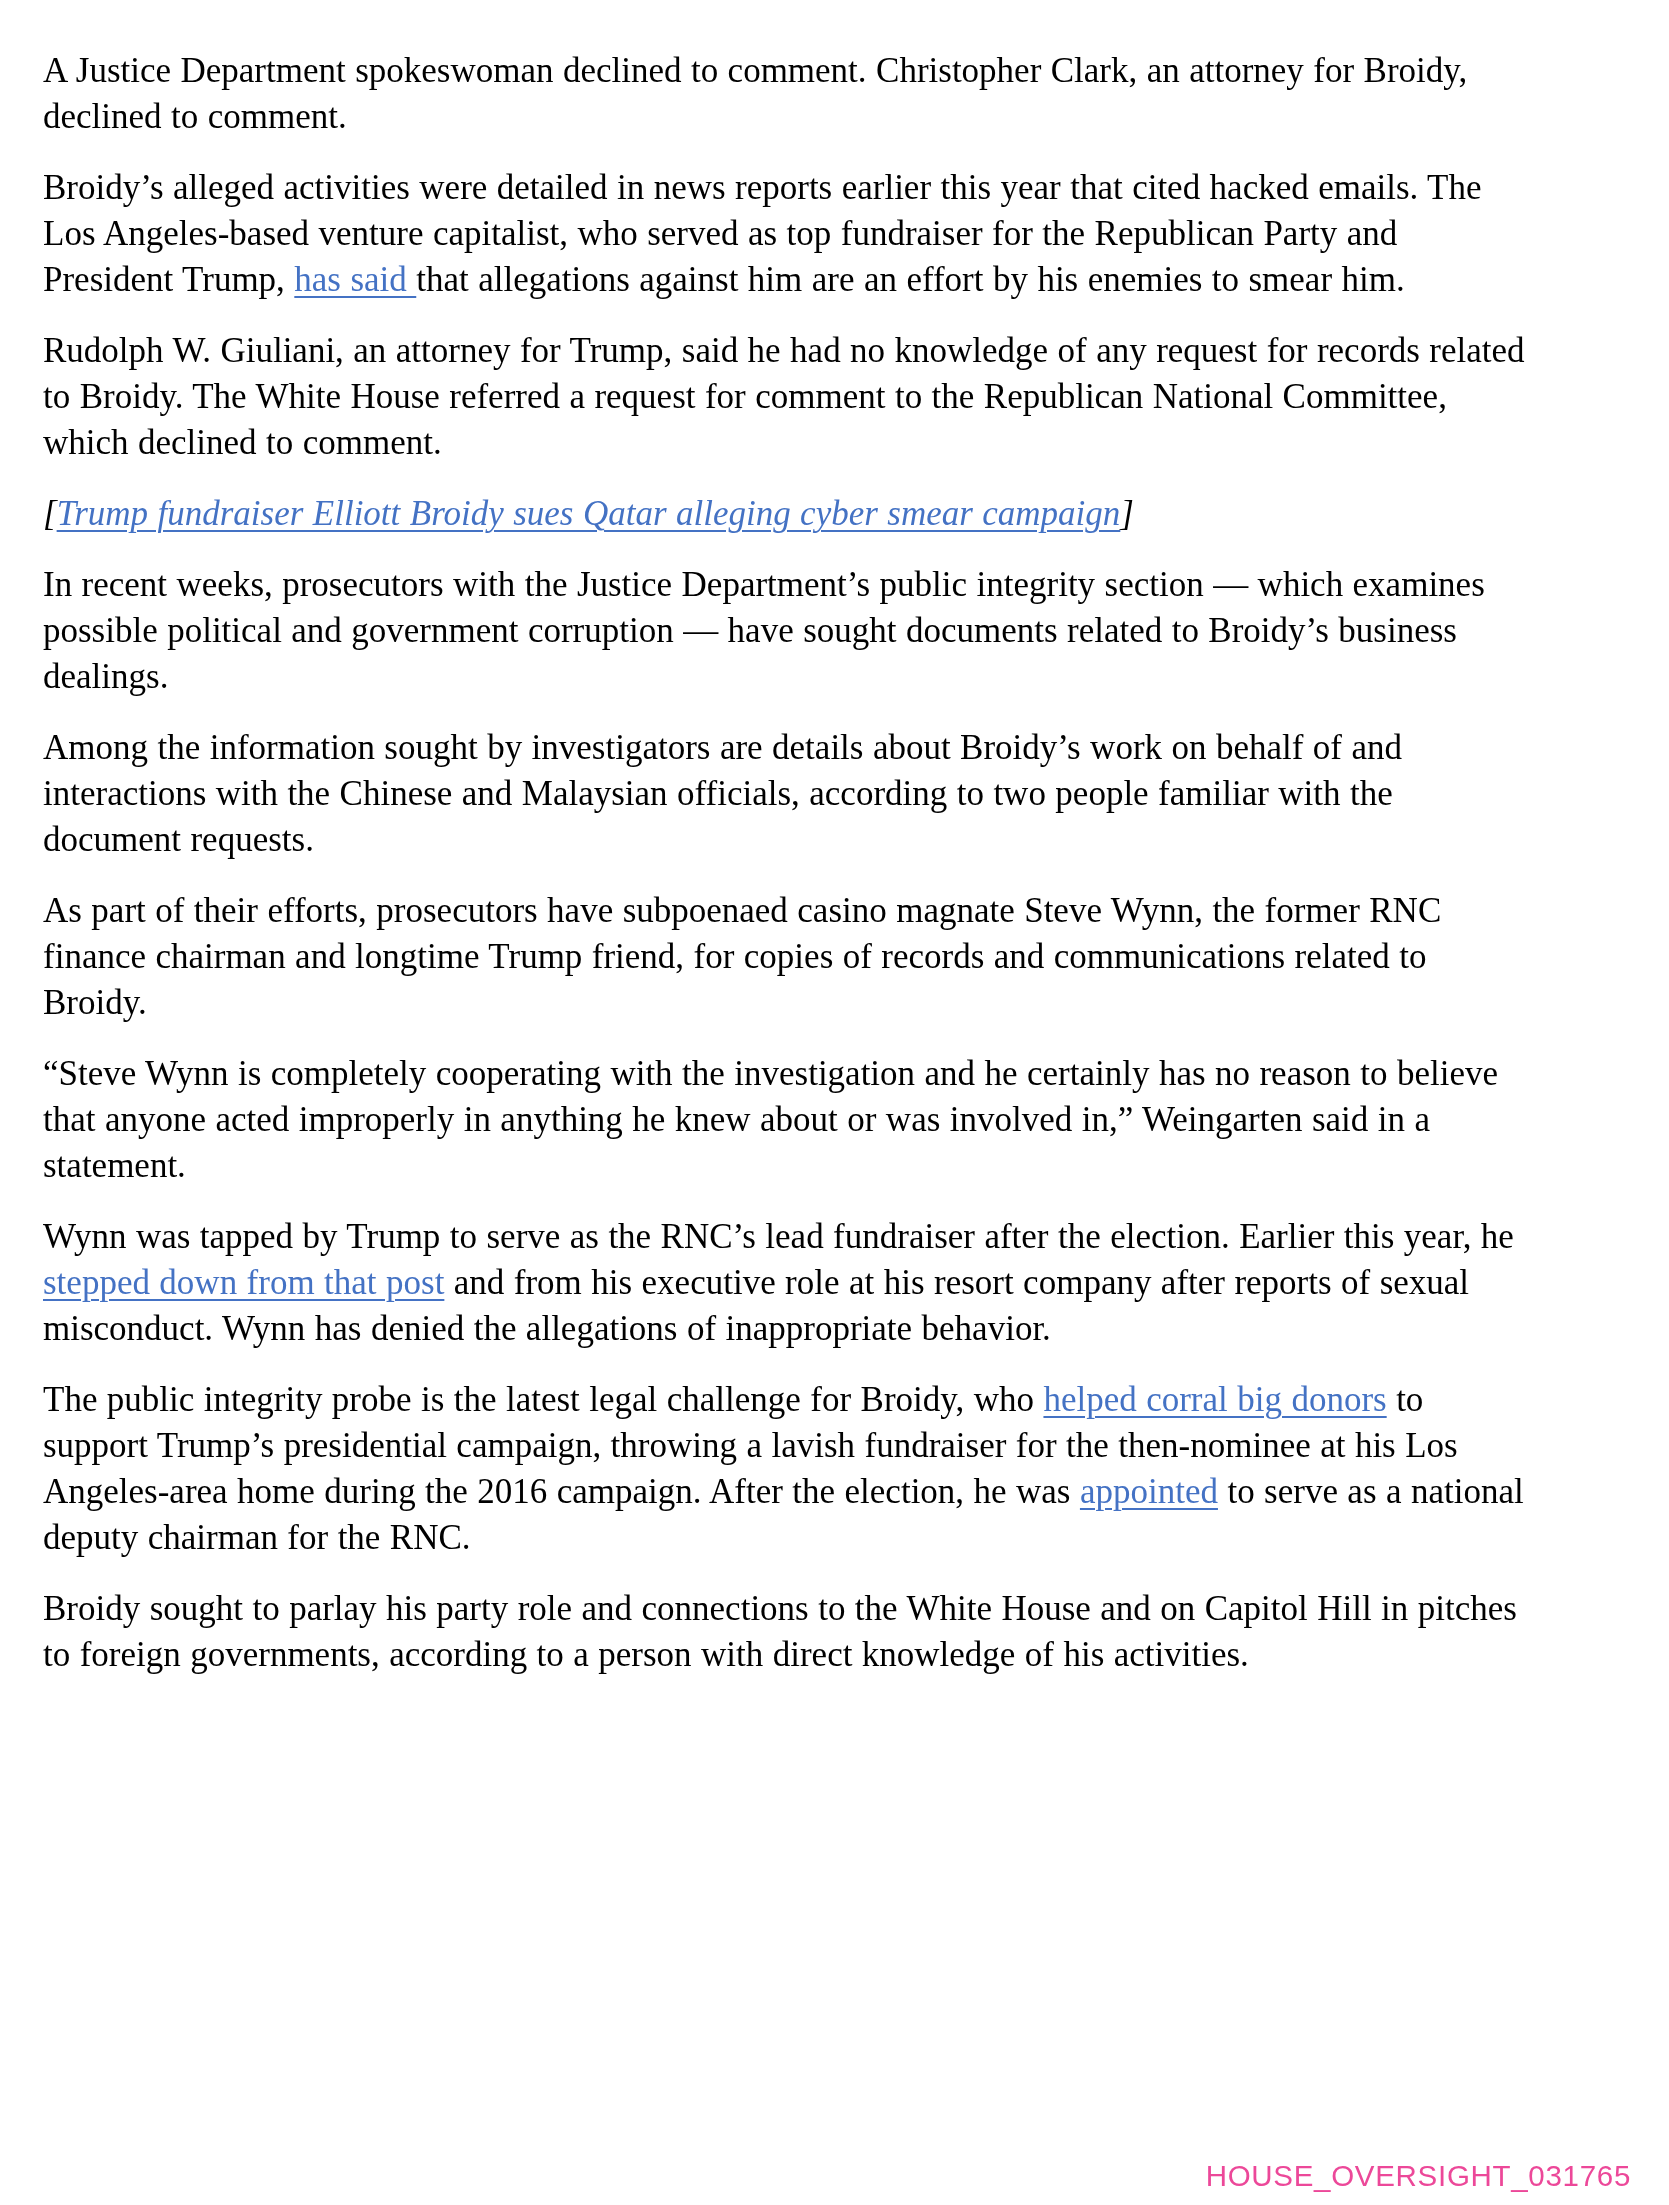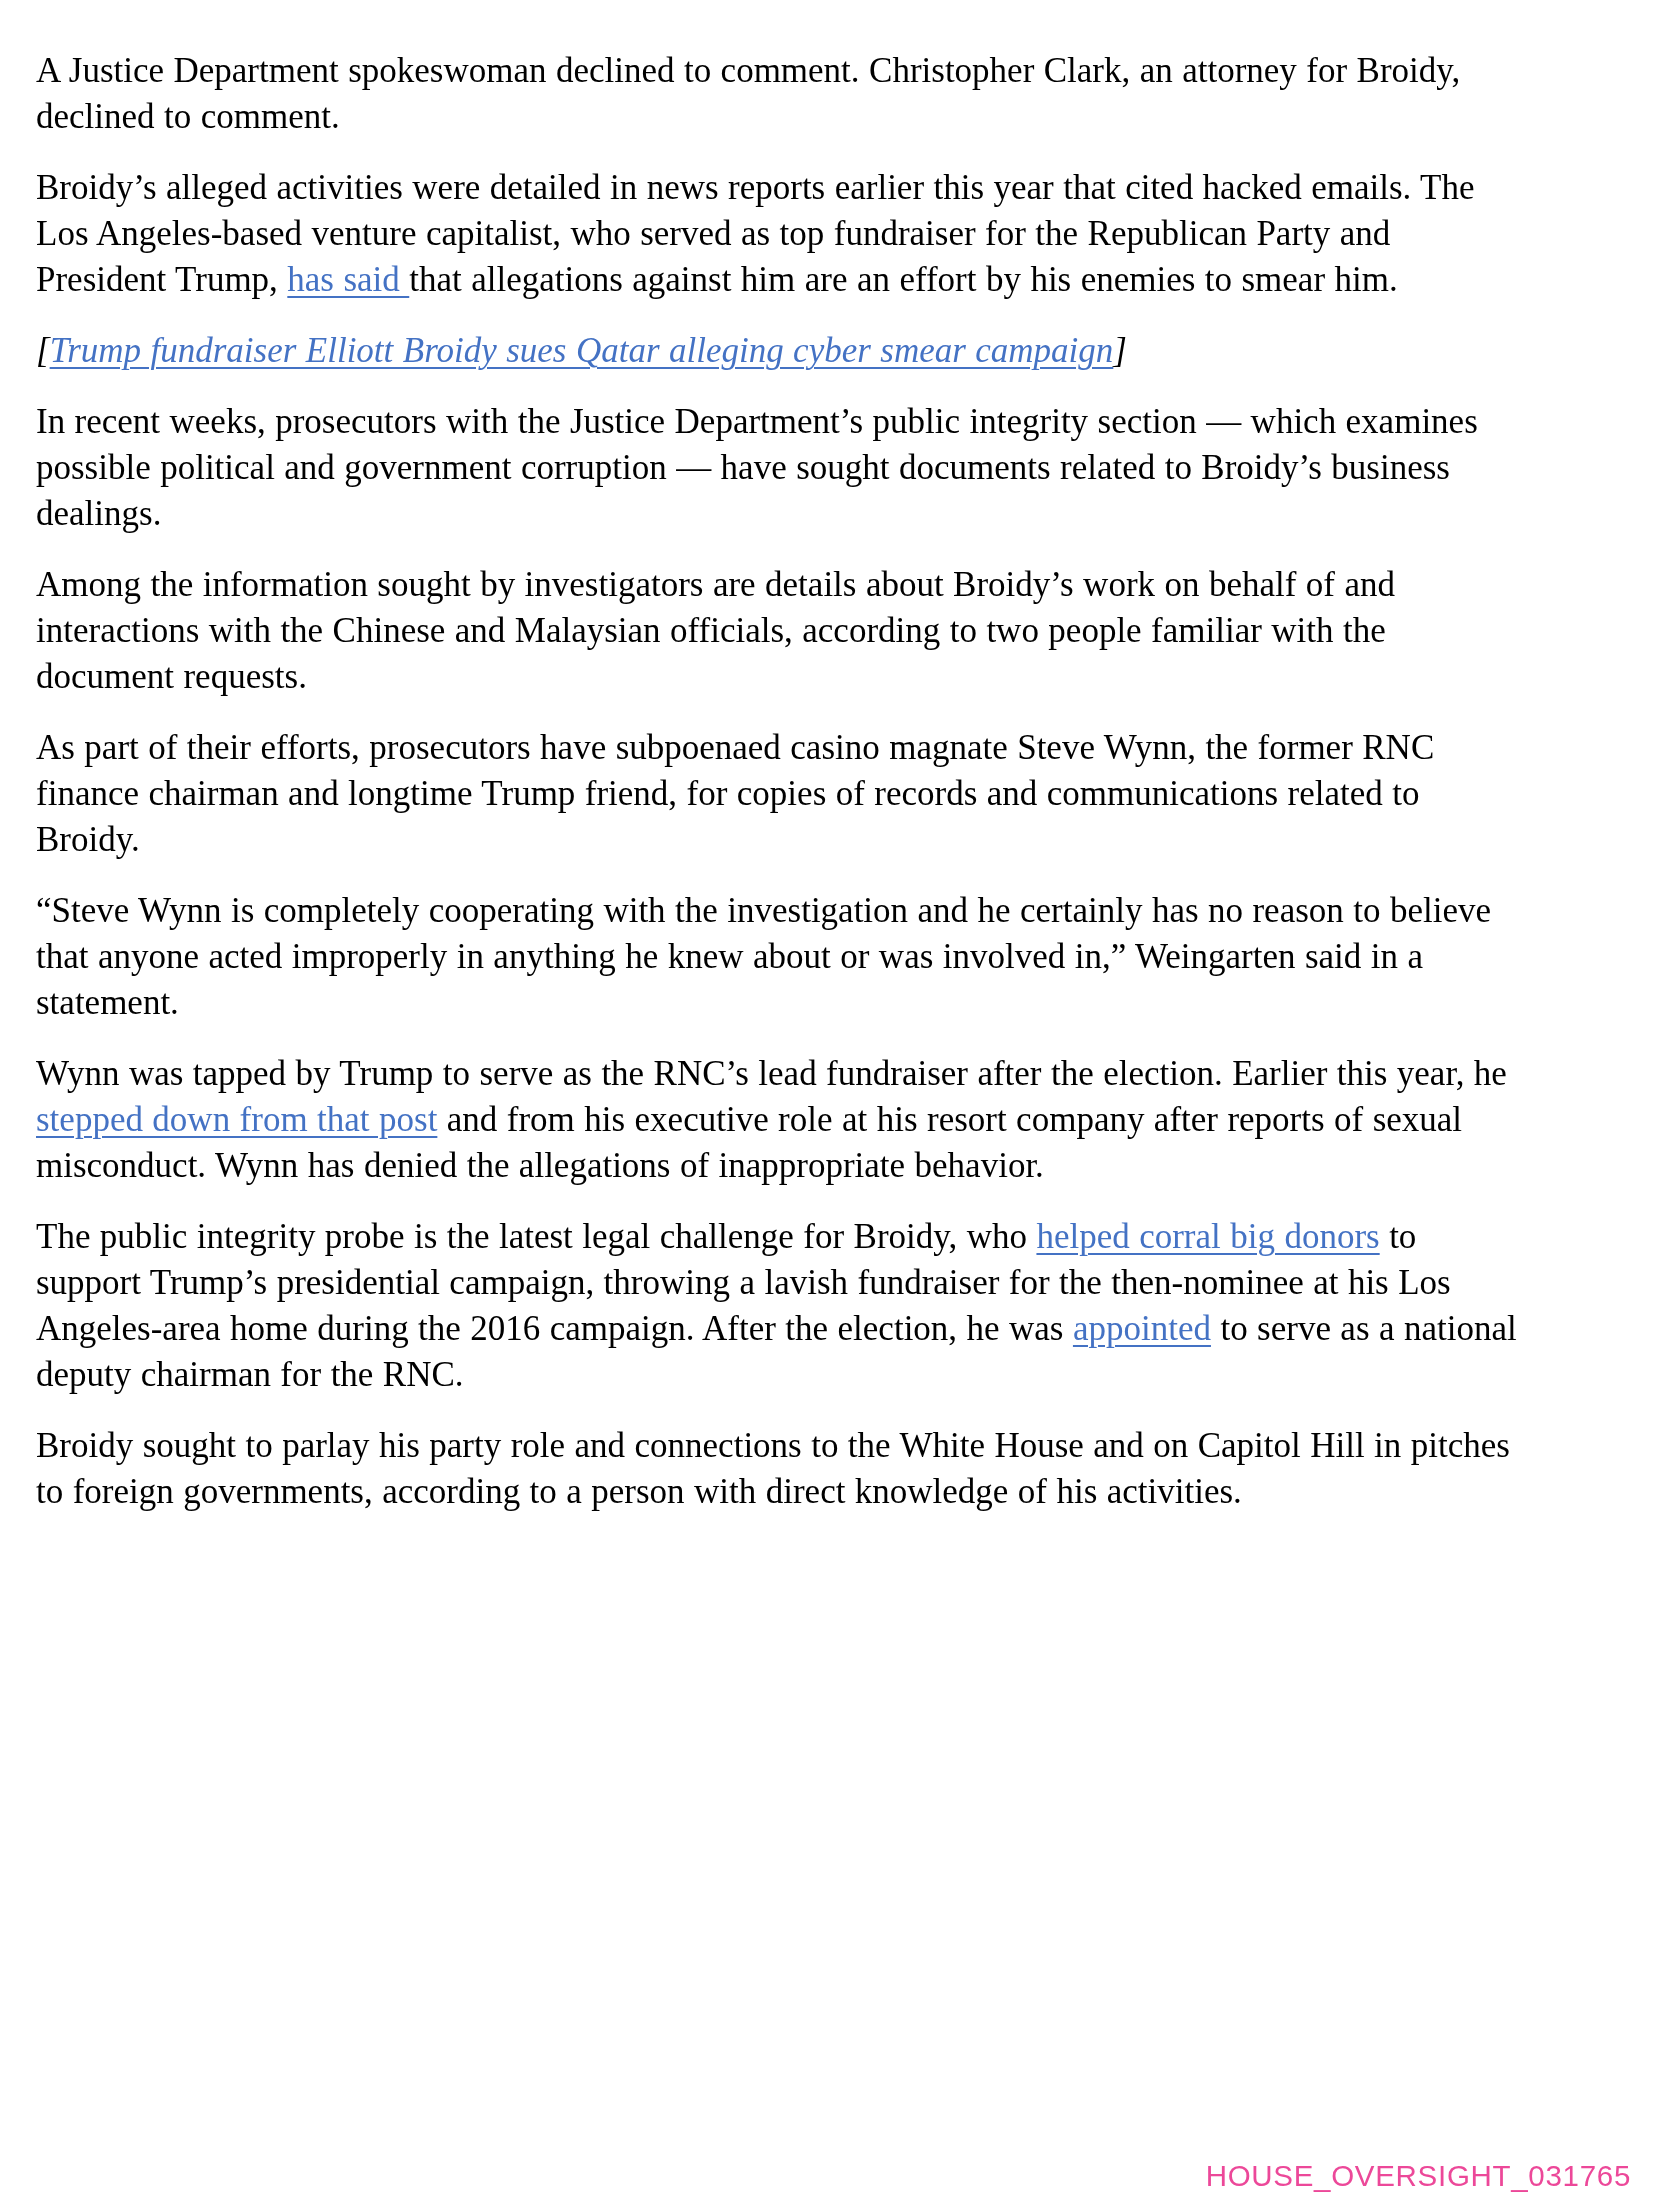--- a/index.html
+++ b/index.html
@@ -15,21 +15,21 @@
   body {
     width: 1669px;
     height: 2205px;
     background: var(--page-bg);
     position: relative;
     font-family: "Liberation Serif", "DejaVu Serif", serif;
     color: var(--text-color);
   }
   .doc-content {
     position: absolute;
-    left: 36px;
+    left: 43px;
     top: 48px;
     width: 1486px;
   }
   .para {
     margin: 0 0 25px 0;
     font-size: 35px;
     line-height: 46px;
     text-align: left;
     word-spacing: 0.7px;
   }
@@ -52,20 +52,21 @@
     color: #ec4899;
     letter-spacing: 0.7px;
   }
 </style>
 </head>
 <body>
 
 <div class="doc-content">
     <p class="para"><span>A Justice Department spokeswoman declined to comment. Christopher Clark, an attorney for Broidy, declined to comment.</span></p>
     <p class="para"><span>Broidy’s alleged activities were detailed in news reports earlier this year that cited hacked emails. The Los Angeles-based venture capitalist, who served as top fundraiser for the Republican Party and President Trump, </span><a>has said </a><span>that allegations against him are an effort by his enemies to smear him.</span></p>
+    <p class="para"><span>Rudolph W. Giuliani, an attorney for Trump, said he had no knowledge of any request for records related to Broidy. The White House referred a request for comment to the Republican National Committee, which declined to comment.</span></p>
     <p class="para italic"><span class="italic">[</span><a class="italic">Trump fundraiser Elliott Broidy sues Qatar alleging cyber smear campaign</a><span class="italic">]</span></p>
     <p class="para"><span>In recent weeks, prosecutors with the Justice Department’s public integrity section — which examines possible political and government corruption — have sought documents related to Broidy’s business dealings.</span></p>
     <p class="para"><span>Among the information sought by investigators are details about Broidy’s work on behalf of and interactions with the Chinese and Malaysian officials, according to two people familiar with the document requests.</span></p>
     <p class="para"><span>As part of their efforts, prosecutors have subpoenaed casino magnate Steve Wynn, the former RNC finance chairman and longtime Trump friend, for copies of records and communications related to Broidy.</span></p>
     <p class="para"><span>“Steve Wynn is completely cooperating with the investigation and he certainly has no reason to believe that anyone acted improperly in anything he knew about or was involved in,” Weingarten said in a statement.</span></p>
     <p class="para"><span>Wynn was tapped by Trump to serve as the RNC’s lead fundraiser after the election. Earlier this year, he </span><a>stepped down from that post</a><span> and from his executive role at his resort company after reports of sexual misconduct. Wynn has denied the allegations of inappropriate behavior.</span></p>
     <p class="para"><span>The public integrity probe is the latest legal challenge for Broidy, who </span><a>helped corral big donors</a><span> to support Trump’s presidential campaign, throwing a lavish fundraiser for the then-nominee at his Los Angeles-area home during the 2016 campaign. After the election, he was </span><a>appointed</a><span> to serve as a national deputy chairman for the RNC.</span></p>
     <p class="para"><span>Broidy sought to parlay his party role and connections to the White House and on Capitol Hill in pitches to foreign governments, according to a person with direct knowledge of his activities.</span></p>
   </div>
 

